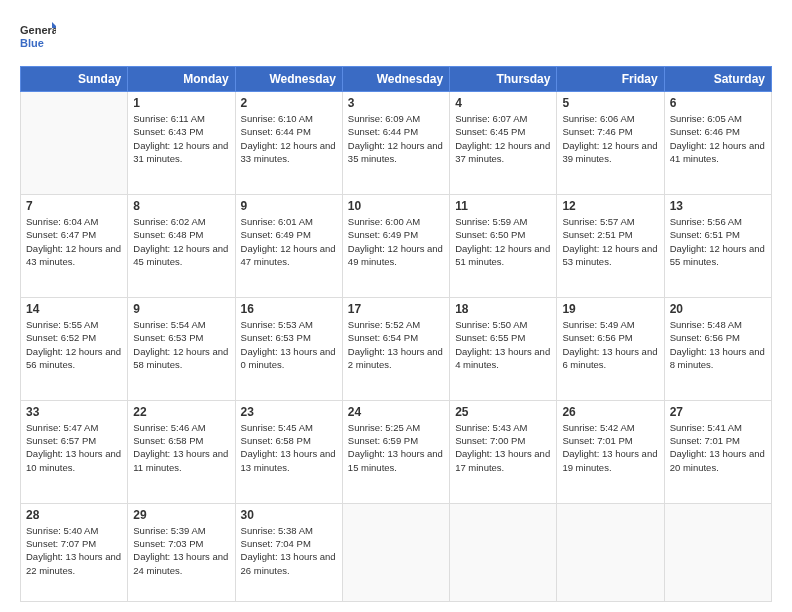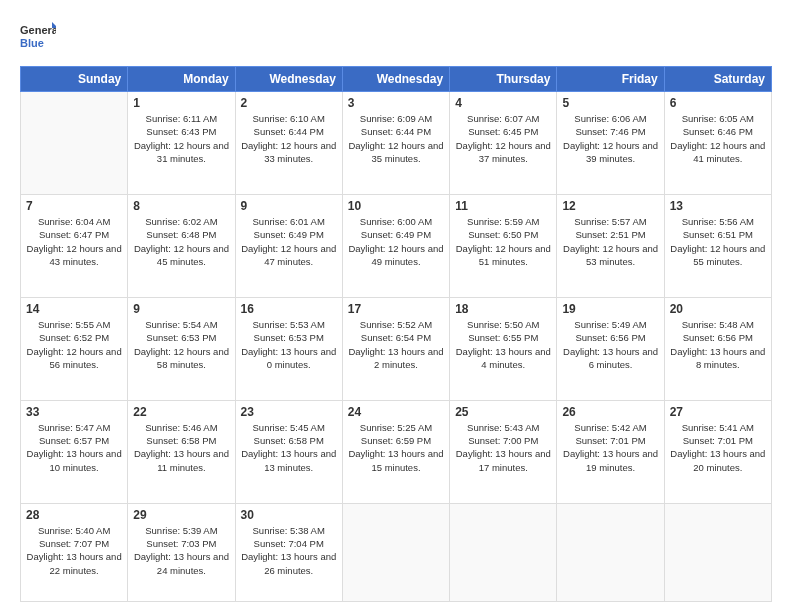--- a/index.html
+++ b/index.html
@@ -69,21 +69,20 @@
     }
     .day-num {
       font-size: 12px;
       font-weight: bold;
       margin-bottom: 2px;
     }
     .day-info {
       font-size: 9.5px;
       line-height: 1.4;
       color: #333;
-      text-align: center;
     }
     .calendar tr:last-child td {
       height: 70px;
     }
   </style>
 </head>
 <body>
 
 <div class="page">
   <div class="header">

